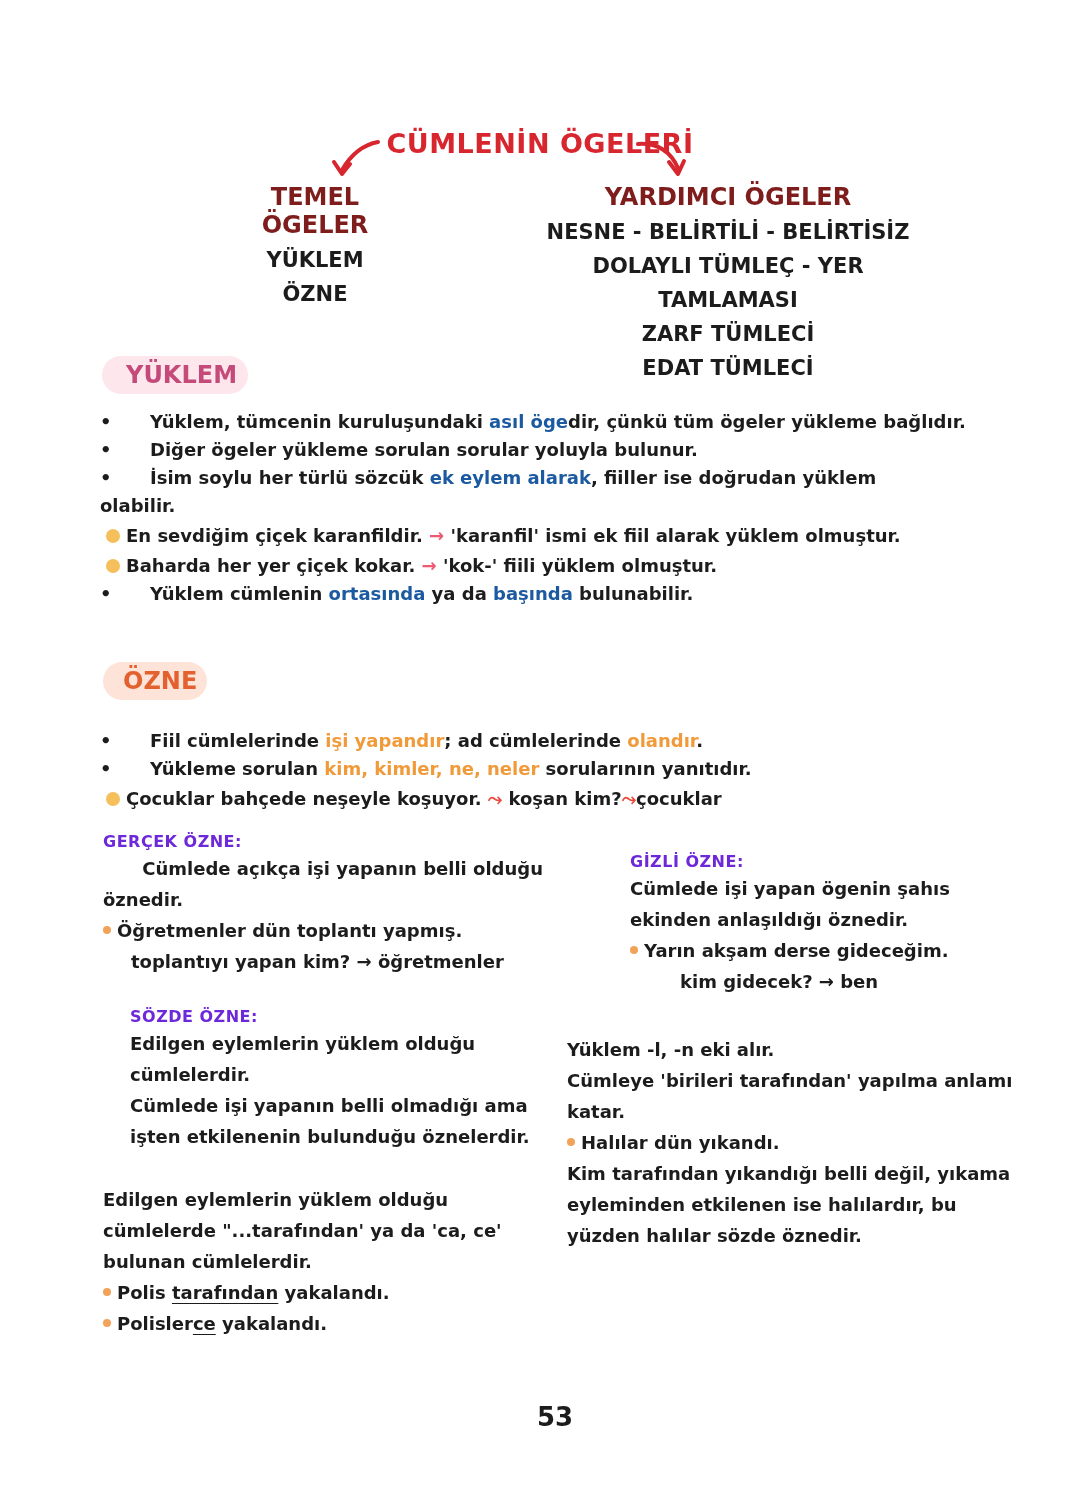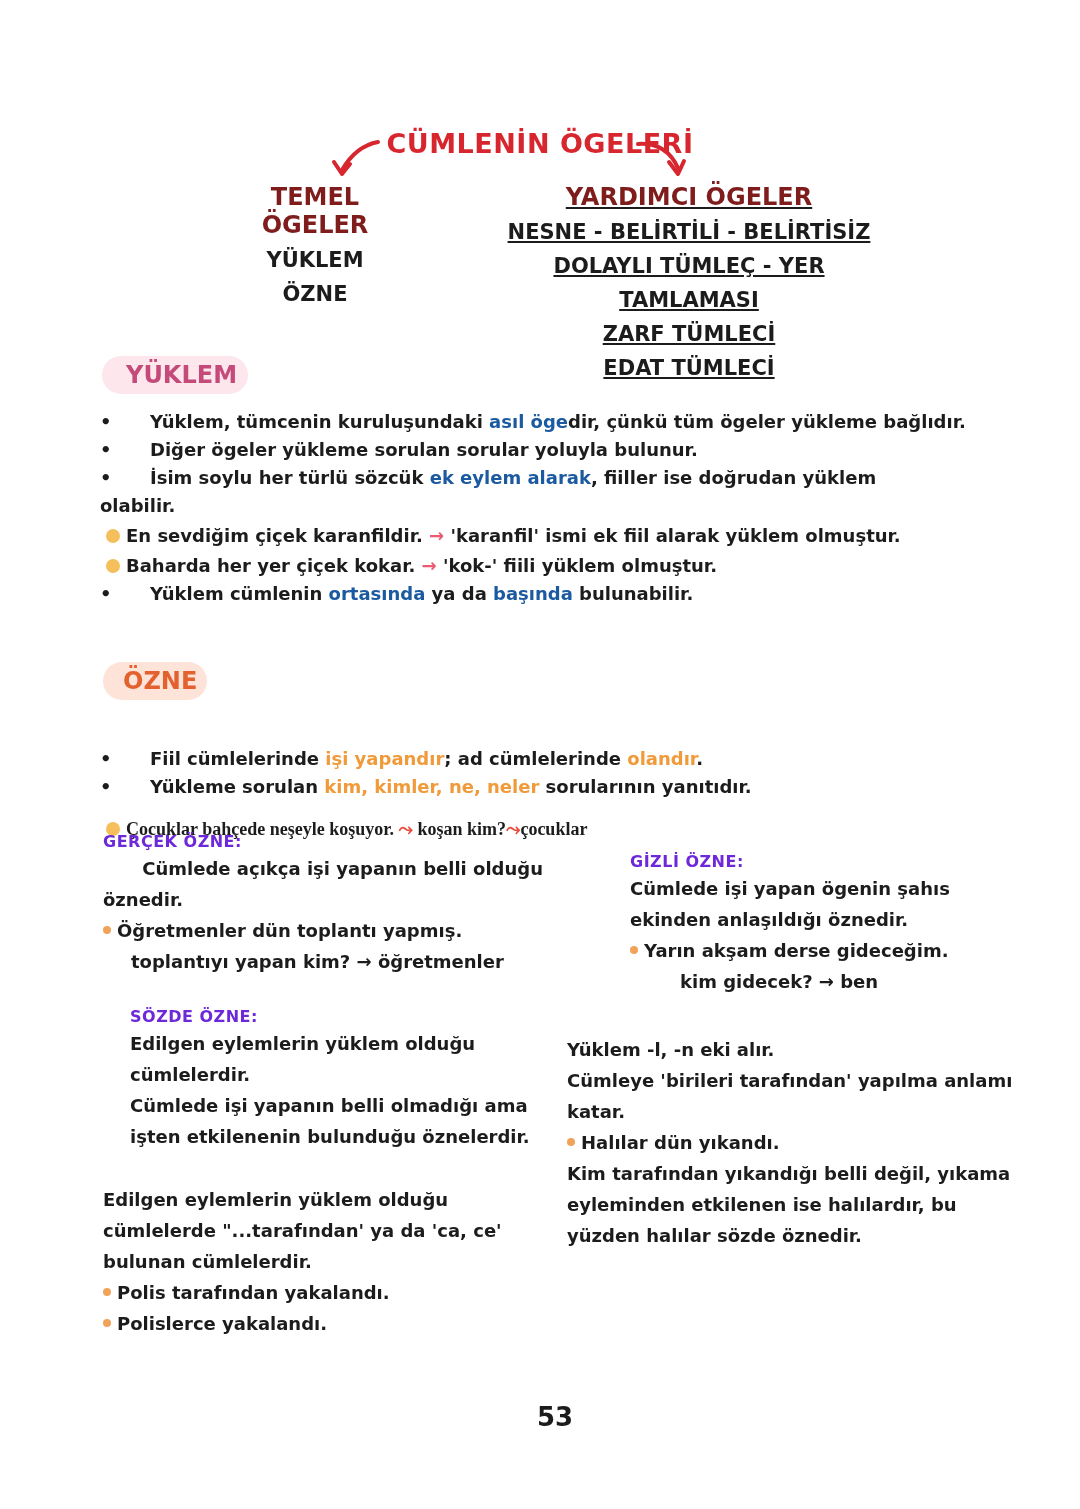--- a/index.html
+++ b/index.html
@@ -35,41 +35,41 @@
     background: #f5bf5c; vertical-align: middle; margin-right: 6px; margin-top: -3px;
   }
   .blue { color: #1b5aa0; }
   .orange { color: #f09a3a; }
   .orange-dark { color: #ea6a2d; }
   .pink-arrow { color: #ec5a72; }
   .red-arrow { color: #ea4a3a; }
   .sub-head { font-size: 16px; font-weight: bold; color: #6d28d9; letter-spacing: 0.5px; }
   .para { font-size: 18px; font-weight: bold; line-height: 31px; color: #1c1c1c; }
   .odot { display: inline-block; width: 8px; height: 8px; border-radius: 50%; background: #f2a35a; vertical-align: middle; margin-right: 6px; margin-top: -4px; }
-  .ul { text-underline-offset: 4px; }
+  .ul { text-decoration: underline; text-underline-offset: 4px; }
   .page-num { left: 0; width: 1110px; top: 1402px; text-align: center; font-size: 26px; font-weight: bold; }
 </style>
 </head>
 <body>
 
 <div class="abs title">CÜMLENİN ÖGELERİ</div>
 <svg class="arrow-svg" width="380" height="60" viewBox="0 0 380 60">
   <path d="M58 14 Q 36 18 22 42" stroke="#d8262f" stroke-width="4" fill="none" stroke-linecap="round"></path>
   <path d="M14 34 L22 46 L30 36" stroke="#d8262f" stroke-width="4" fill="none" stroke-linecap="round" stroke-linejoin="round"></path>
   <path d="M318 16 Q 346 14 358 40" stroke="#d8262f" stroke-width="4" fill="none" stroke-linecap="round"></path>
   <path d="M349 34 L358 46 L364 33" stroke="#d8262f" stroke-width="4" fill="none" stroke-linecap="round" stroke-linejoin="round"></path>
 </svg>
 
 <div class="abs" style="left:215px; top:183px; width:200px;">
   <div class="col-head">TEMEL ÖGELER</div>
   <div class="col-item" style="margin-top:4px;">YÜKLEM</div>
   <div class="col-item">ÖZNE</div>
 </div>
 
-<div class="abs" style="left:489px; top:183px; width:400px;text-decoration:underline;">
+<div class="abs" style="left:528px; top:183px; width:400px;">
   <div class="col-head">YARDIMCI ÖGELER</div>
   <div class="col-item" style="margin-top:4px;">NESNE - BELİRTİLİ - BELİRTİSİZ</div>
   <div class="col-item">DOLAYLI TÜMLEÇ - YER TAMLAMASI</div>
   <div class="col-item">ZARF TÜMLECİ</div>
   <div class="col-item">EDAT TÜMLECİ</div>
 </div>
 
 <div class="abs pill pill-yuklem">YÜKLEM</div>
 
 <div class="abs" style="left:100px; top:408px; width:900px;">
@@ -93,28 +93,28 @@
     <span class="pink-arrow">→</span>
     <span>'kok-' fiili yüklem olmuştur.</span>
   </div>
   <div class="line">
     <span class="bullet-dot">•</span><span>Yüklem cümlenin </span><span class="blue">ortasında</span><span> ya da </span><span class="blue">başında</span><span> bulunabilir.</span>
   </div>
 </div>
 
 <div class="abs pill pill-ozne">ÖZNE</div>
 
-<div class="abs" style="left:100px; top:745px; width:900px;">
+<div class="abs" style="left:100px; top:727px; width:900px;">
   <div class="line">
     <span class="bullet-dot">•</span><span>Fiil cümlelerinde </span><span class="orange">işi yapandır</span><span>; ad cümlelerinde </span><span class="orange">olandır</span><span>.</span>
   </div>
   <div class="line">
     <span class="bullet-dot">•</span><span>Yükleme sorulan </span><span class="orange">kim, kimler, ne, neler</span><span> sorularının yanıtıdır.</span>
   </div>
-  <div class="line" style="margin-top:14px; padding-left:6px;font-family:Liberation Serif, serif;">
+  <div class="line" style="margin-top:2px; padding-left:6px;">
     <span class="smiley"></span><span>Çocuklar bahçede neşeyle koşuyor.</span>
     <span class="red-arrow">⤳</span>
     <span>koşan kim?</span><span class="red-arrow">⤳</span><span>çocuklar</span>
   </div>
 </div>
 
 <div class="abs" style="left:103px; top:832px; width:440px;">
   <div class="sub-head">GERÇEK ÖZNE:</div>
   <div class="para" style="margin-top:2px;text-align:right;">Cümlede açıkça işi yapanın belli olduğu</div>
   <div class="para">öznedir.</div>

